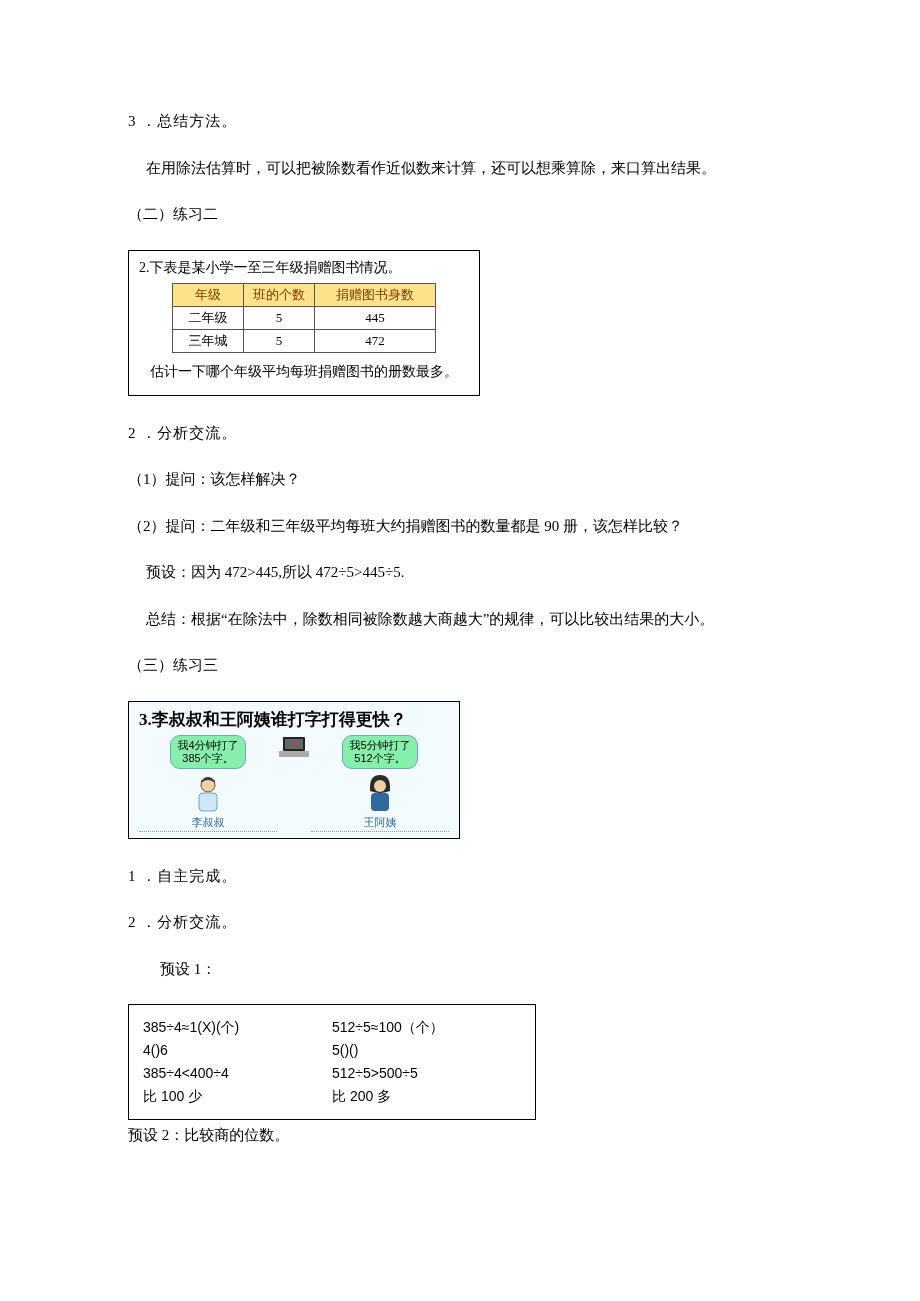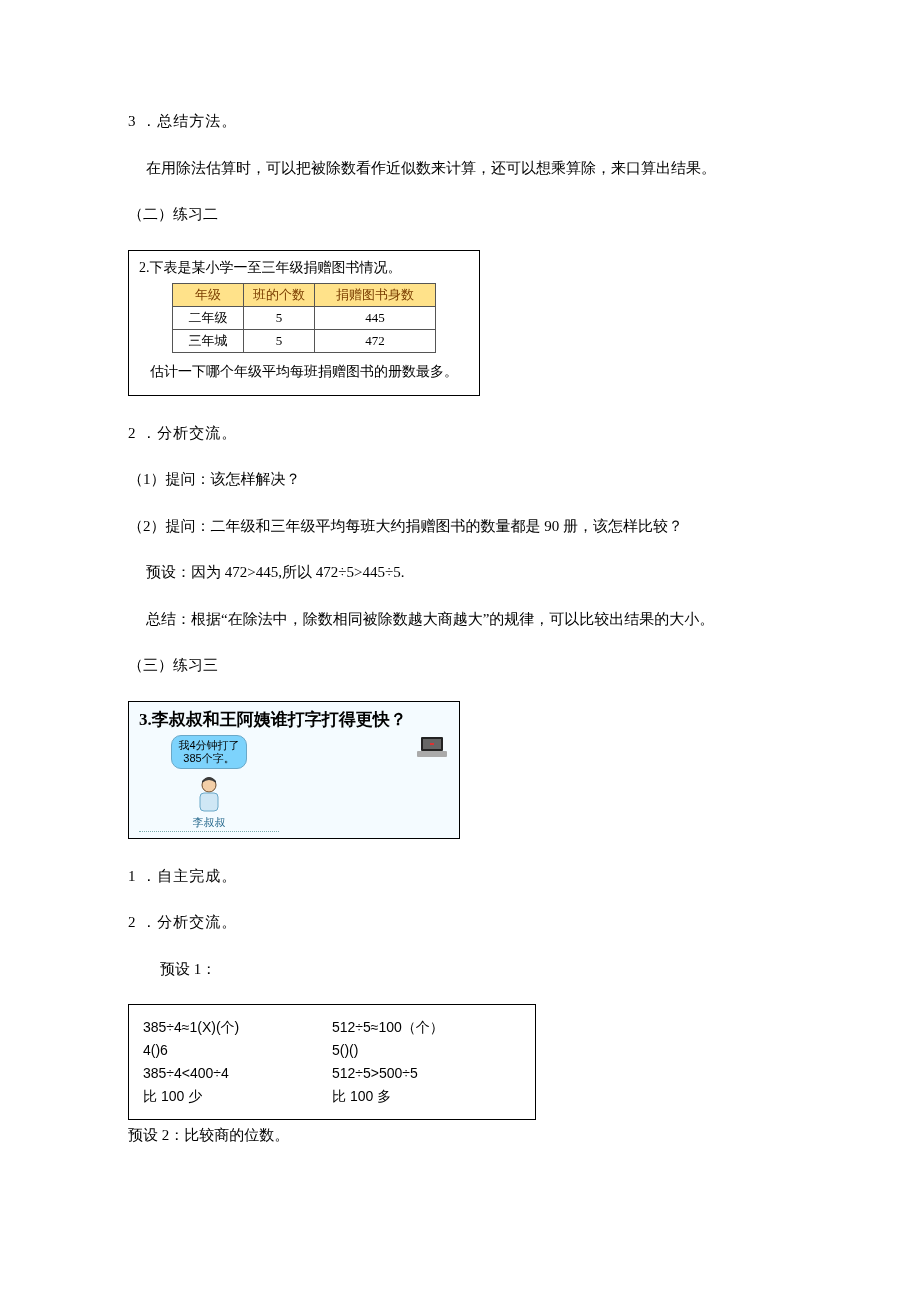--- a/index.html
+++ b/index.html
@@ -59,21 +59,21 @@
     margin-bottom: 4px;
   }
   .p3-row {
     display: flex;
     justify-content: space-between;
     align-items: flex-start;
   }
   .p3-col { display: flex; flex-direction: column; align-items: center; width: 140px; }
   .p3-mid { flex: 0 0 30px; display:flex; align-items:flex-end; justify-content:center; padding-bottom:8px;}
   .bubble {
-    background: #7dd3fc;
+    background: #86efac;
     border: 1px solid #6aa8c8;
     border-radius: 10px;
     font-size: 11px;
     padding: 3px 6px;
     line-height: 1.2;
     text-align: center;
     font-family: "SimHei","SimSun",sans-serif;
     margin-bottom: 4px;
   }
   .person {
@@ -161,39 +161,51 @@
         <div class="name-line">李叔叔</div>
       </div>
       <div class="p3-mid">
         <svg width="34" height="26" viewBox="0 0 34 26">
           <rect x="6" y="2" width="22" height="14" rx="1" fill="#222"></rect>
           <rect x="8" y="4" width="18" height="10" fill="#666"></rect>
           <rect x="15" y="8" width="4" height="2" fill="#d33"></rect>
           <rect x="2" y="16" width="30" height="6" rx="1" fill="#aaa"></rect>
         </svg>
       </div>
+      <div class="p3-col">
+        <div class="bubble" style="white-space:pre-line;">我5分钟打了
+512个字。</div>
+        <div class="person">
+          <svg class="svg-person" width="40" height="40" viewBox="0 0 40 40">
+            <path d="M10 14 Q10 2 20 2 Q30 2 30 14 L30 18 Q20 22 10 18 Z" fill="#2b2b2b"></path>
+            <circle cx="20" cy="13" r="6" fill="#f3cfa8"></circle>
+            <rect x="11" y="20" width="18" height="18" rx="4" fill="#2e6a9e"></rect>
+          </svg>
+        </div>
+        <div class="name-line">王阿姨</div>
+      </div>
     </div>
   </div>
 
   <div class="line numline">1 ．自主完成。</div>
   <div class="line numline">2 ．分析交流。</div>
   <div class="line indent2">预设 1：</div>
 
   <div class="calc-box">
     <div class="calc-cols">
       <div class="calc-col">
         <div>385÷4≈1(X)(个)</div>
         <div>4()6</div>
         <div>385÷4&lt;400÷4</div>
         <div>比 100 少</div>
       </div>
       <div class="calc-col">
         <div>512÷5≈100（个）</div>
         <div>5()()</div>
         <div>512÷5&gt;500÷5</div>
-        <div>比 100 多</div>
+        <div>比 200 多</div>
       </div>
     </div>
   </div>
 
   <div class="line" style="margin-top:2px;">预设 2：比较商的位数。</div>
 
 </div>
 
 </body></html>

